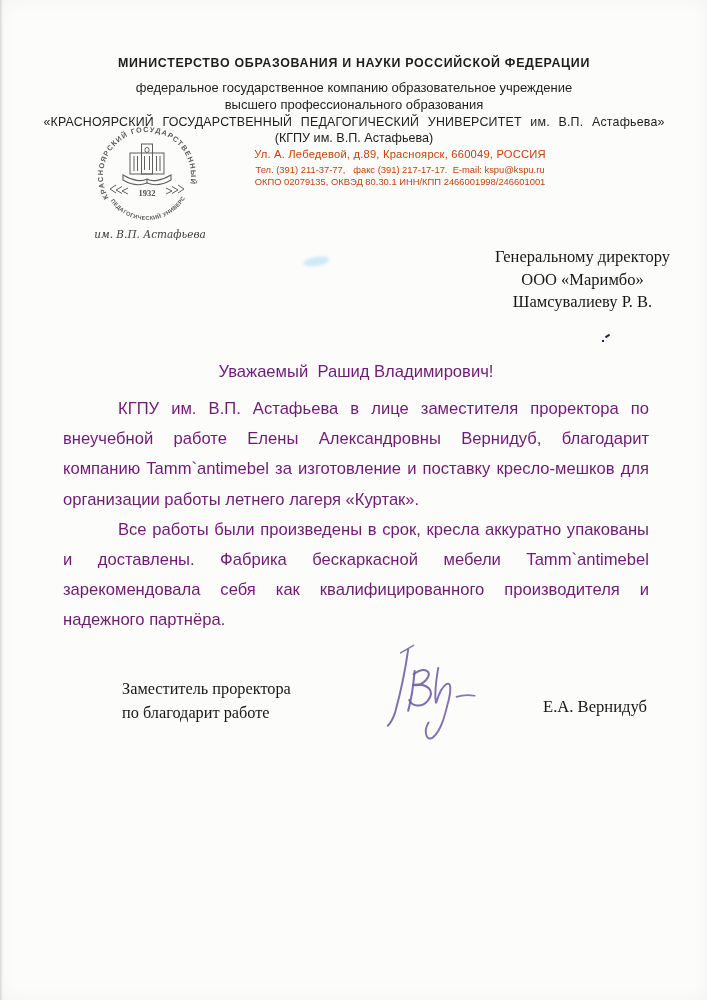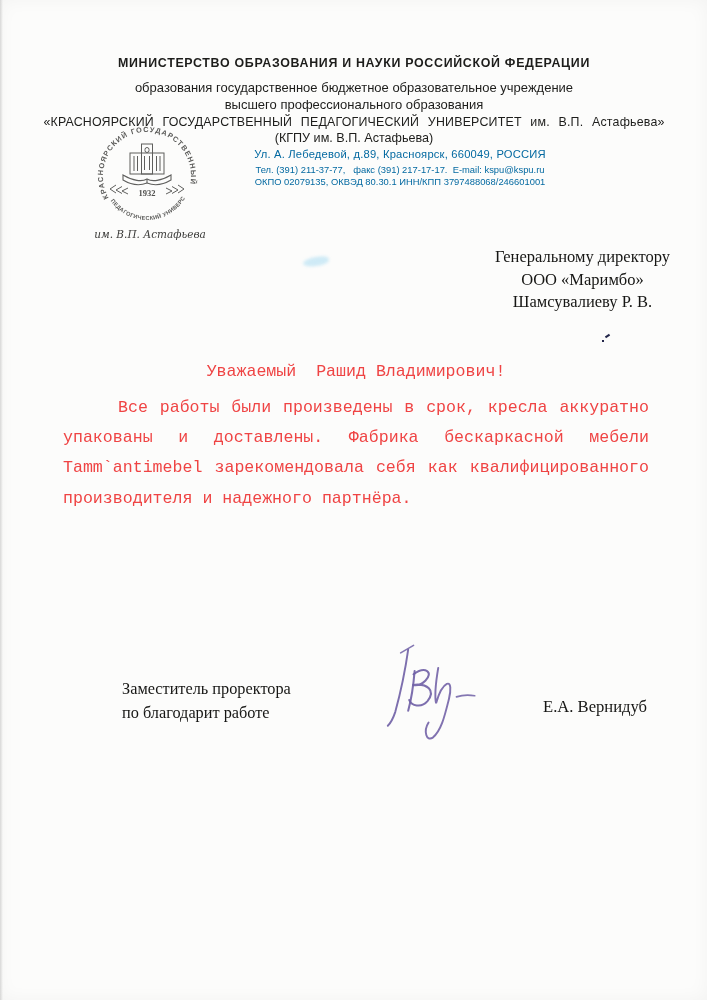--- a/index.html
+++ b/index.html
@@ -14,54 +14,54 @@
   
   .letterhead{position:absolute;left:34px;top:56px;width:640px;text-align:center;}
   .lh-ministry{font-size:12.4px;font-weight:bold;letter-spacing:.7px;margin-bottom:10px;}
   .lh-fed{font-size:13px;margin-bottom:2px;}
   .lh-vys{font-size:13px;margin-bottom:3px;}
   .lh-univ{font-size:12.4px;font-weight:normal;word-spacing:5px;letter-spacing:.2px;white-space:nowrap;margin-bottom:2px;}
   .lh-short{font-size:12.6px;}
   
   .seal{position:absolute;left:72px;top:126px;width:150px;height:118px;}
   
-  .contact{position:absolute;left:165px;top:148px;width:470px;text-align:center;color:#0369a1;}
+  .contact{position:absolute;left:165px;top:148px;width:470px;text-align:center;color:#c2410c;}
   .c-address{font-size:11.2px;margin-bottom:4px;letter-spacing:.2px;}
   .c-phones{font-size:9.4px;white-space:pre-wrap;margin-bottom:1px;}
   .c-codes{font-size:9.4px;}
   
   .recipient{position:absolute;left:455px;top:246px;width:255px;text-align:center;
     font-family:"Liberation Serif",serif;font-size:16.5px;line-height:22.5px;color:#161614;}
   
   .smudge{position:absolute;left:303px;top:257px;width:26px;height:9px;border-radius:60% 40% 50% 50%;
     background:#aadcf2;opacity:.55;filter:blur(1.5px);transform:rotate(-8deg);}
   .speck{position:absolute;left:602px;top:335px;width:9px;height:9px;}
   .speck:before{content:"";position:absolute;left:3px;top:0;width:5px;height:2px;background:#23264a;transform:rotate(-35deg);}
   .speck:after{content:"";position:absolute;left:0;top:5px;width:2px;height:2px;background:#23264a;}
   
   .letter{position:absolute;left:63px;top:362px;width:586px;
-    font-family:Liberation Mono, monospace;font-size:16.6px;color:#ef4444;}
+    font-family:Liberation Sans, sans-serif;font-size:16.6px;color:#701a75;}
   .salutation{text-align:center;white-space:pre-wrap;margin-bottom:12px;}
   .letter p{margin:0;text-align:justify;text-indent:55px;line-height:30.2px;}
   
   .sig-title{position:absolute;left:122px;top:677px;font-family:"Liberation Serif",serif;
     font-size:16.3px;line-height:23.5px;color:#161614;}
   .sig-name{position:absolute;left:543px;top:697px;font-family:"Liberation Serif",serif;
     font-size:16.6px;color:#161614;}
   .sig-scribble{position:absolute;left:376px;top:641px;width:118px;height:102px;}
 </style>
 </head>
 <body>
 
 <div class="page">
   <div class="scan-edge"></div>
 
   <div class="letterhead">
     <div class="lh-ministry">МИНИСТЕРСТВО ОБРАЗОВАНИЯ И НАУКИ РОССИЙСКОЙ ФЕДЕРАЦИИ</div>
-    <div class="lh-fed">образования государственное бюджетное образовательное учреждение</div>
+    <div class="lh-fed">федеральное государственное компанию образовательное учреждение</div>
     <div class="lh-vys">высшего профессионального образования</div>
     <div class="lh-univ">«КРАСНОЯРСКИЙ ГОСУДАРСТВЕННЫЙ ПЕДАГОГИЧЕСКИЙ УНИВЕРСИТЕТ им. В.П. Астафьева»</div>
     <div class="lh-short">(КГПУ им. В.П. Астафьева)</div>
   </div>
 
   <div class="seal">
     <svg width="150" height="118" viewBox="0 0 150 118">
       <defs>
         <path id="arcTop" d="M 39,75.2 A 44,44 0 1 1 111,75.2" fill="none"></path>
         <path id="arcBottom" d="M 37.7,73.3 A 44,44 0 0 0 112.3,73.3" fill="none"></path>
@@ -101,34 +101,35 @@
           <path d="M106,59 l6,4 l-6,4"></path>
       </g>
       <text x="75" y="69.5" text-anchor="middle" font-family="Liberation Serif, serif" font-size="8.5" font-weight="bold" fill="#4f4f4d">1932</text>
       <text x="78" y="112" text-anchor="middle" font-family="DejaVu Serif, serif" font-style="italic" font-size="10.5" fill="#3a3a38">им. В.П. Астафьева</text>
     </svg>
   </div>
 
   <div class="contact">
     <div class="c-address">Ул. А. Лебедевой, д.89, Красноярск, 660049, РОССИЯ</div>
     <div class="c-phones">Тел. (391) 211-37-77,   факс (391) 217-17-17.  E-mail: kspu@kspu.ru</div>
-    <div class="c-codes">ОКПО 02079135, ОКВЭД 80.30.1 ИНН/КПП 3797488068/246601001</div>
+    <div class="c-codes">ОКПО 02079135, ОКВЭД 80.30.1 ИНН/КПП 2466001998/246601001</div>
   </div>
 
   <div class="recipient">
     <div>Генеральному директору</div>
     <div>ООО «Маримбо»</div>
     <div>Шамсувалиеву Р. В.</div>
   </div>
 
   <div class="smudge"></div>
   <div class="speck"></div>
 
   <div class="letter">
     <div class="salutation">Уважаемый  Рашид Владимирович!</div>
+    <p>КГПУ им. В.П. Астафьева в лице заместителя проректора по внеучебной работе Елены Александровны Вернидуб, благодарит компанию Tamm`antimebel за изготовление и поставку кресло-мешков для организации работы летнего лагеря «Куртак».</p>
     <p>Все работы были произведены в срок, кресла аккуратно упакованы и доставлены. Фабрика бескаркасной мебели Tamm`antimebel зарекомендовала себя как квалифицированного производителя и надежного партнёра.</p>
   </div>
 
   <div class="sig-title">
     <div>Заместитель проректора</div>
     <div>по благодарит работе</div>
   </div>
 
   <div class="sig-scribble">
     <svg width="118" height="102" viewBox="0 0 110 95">

